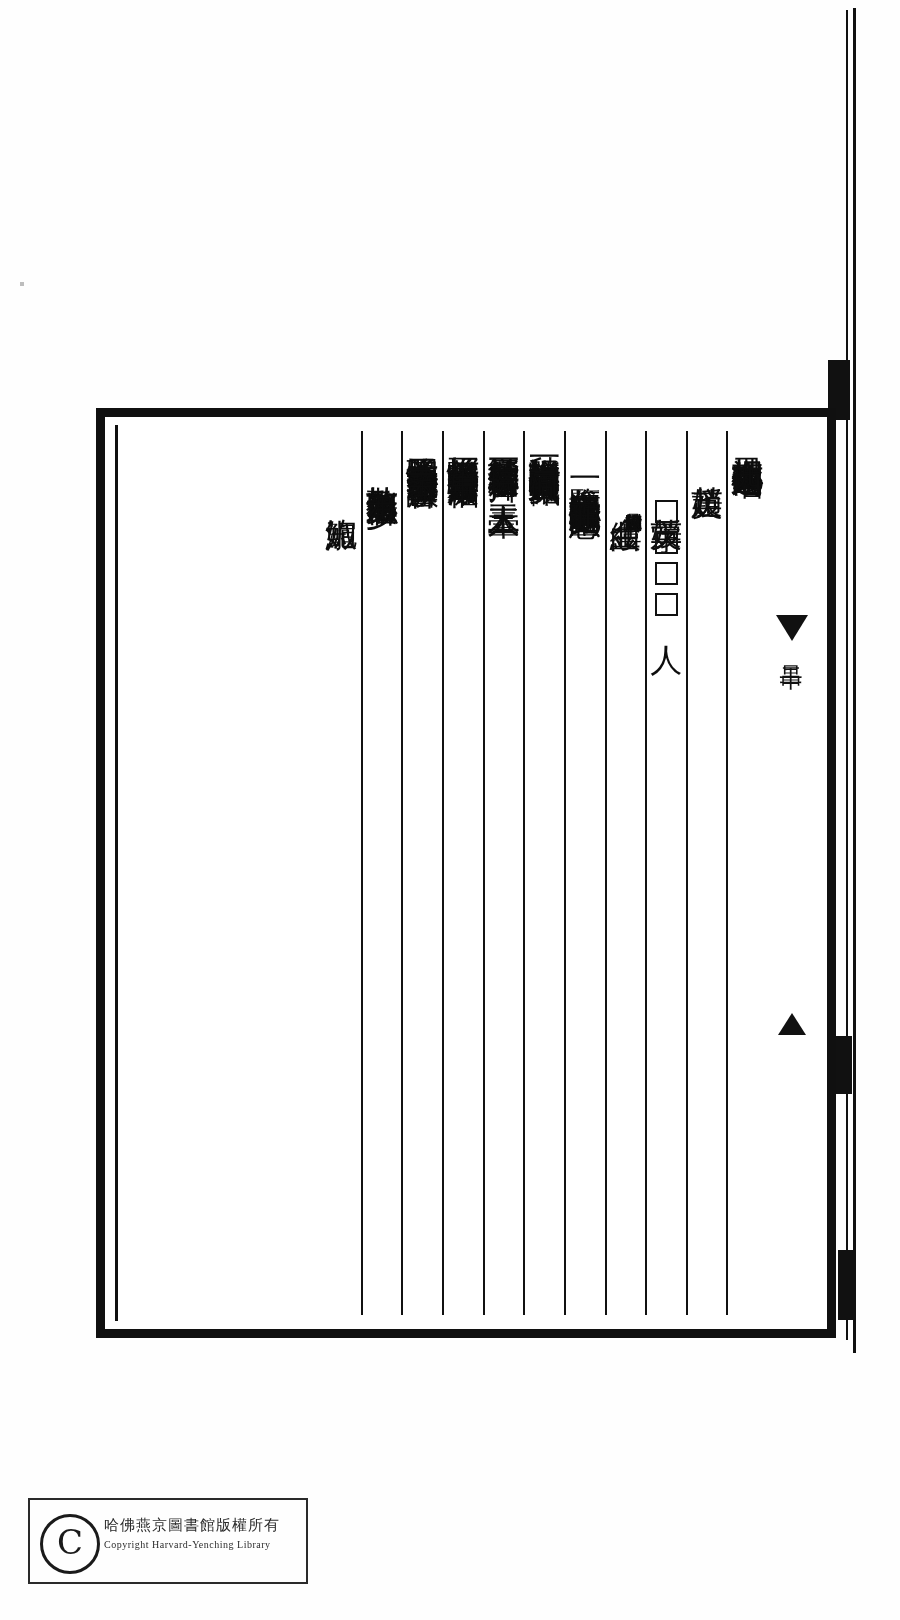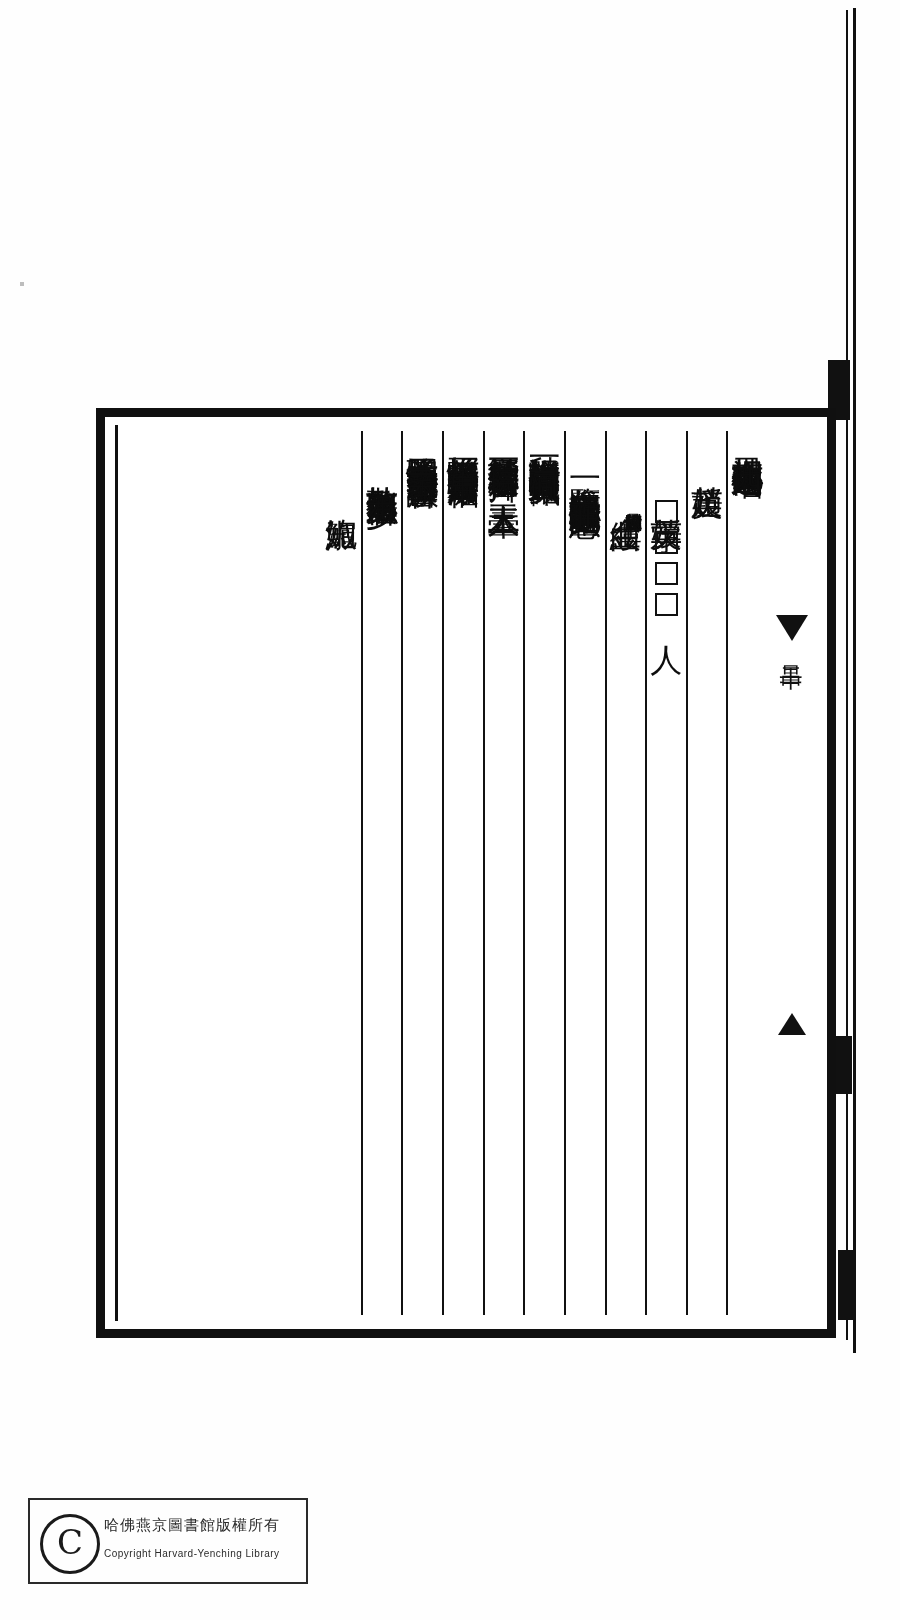--- a/index.html
+++ b/index.html
@@ -166,25 +166,25 @@
     left: 74px;
     top: 16px;
     font-size: 15px;
     letter-spacing: 1px;
     color: #2b2b2b;
     font-family: Liberation Serif, serif;
   }
   #stamp-en {
     position: absolute;
     left: 74px;
-    top: 48px;
+    top: 39px;
     font-size: 10px;
     letter-spacing: 0.5px;
     color: #2b2b2b;
-    font-family: Liberation Sans, sans-serif;
+    font-family: Liberation Serif, serif;
   }
 
   
   .speck { position: absolute; background: #bdbdbd; }
 </style>
 </head>
 <body>
 
 <div id="page">
 

